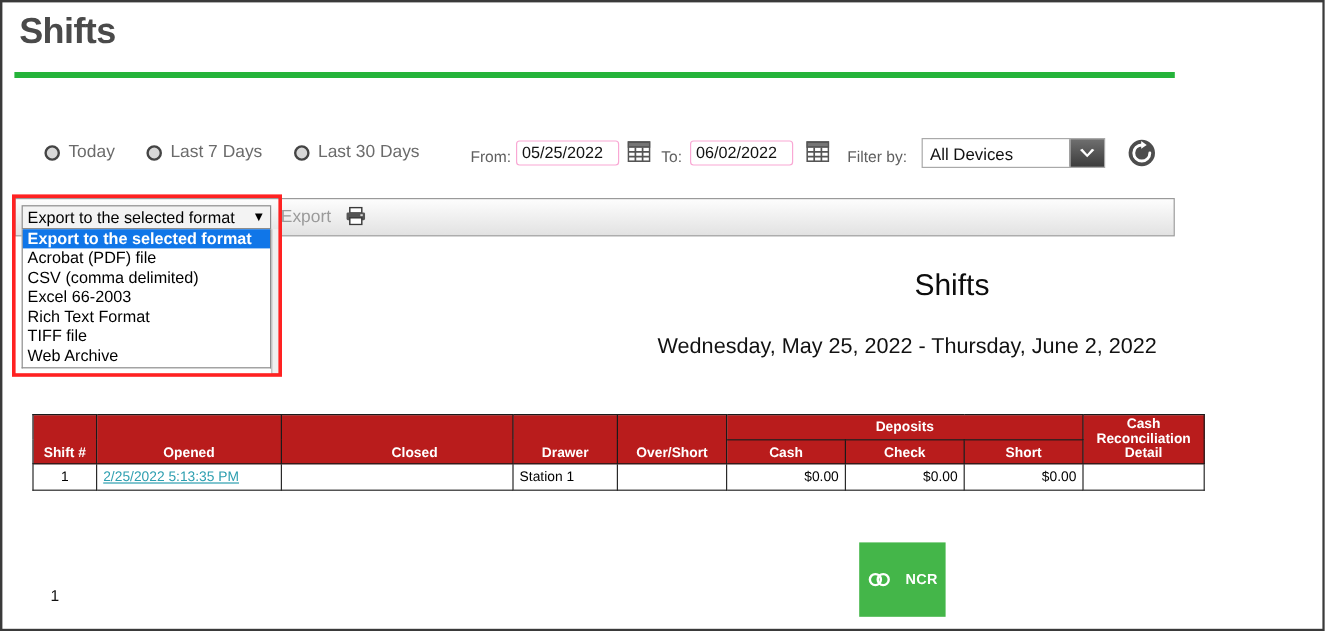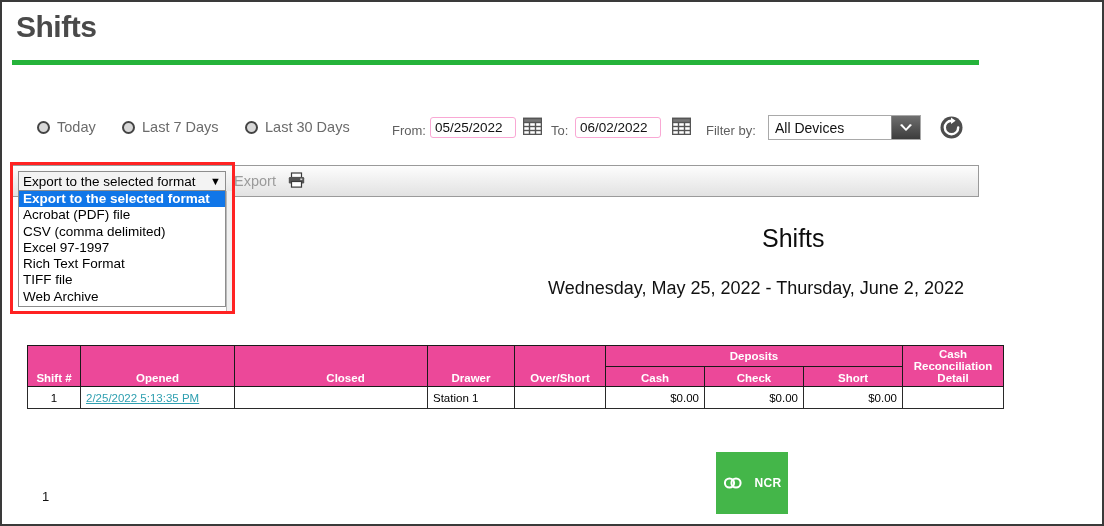--- a/index.html
+++ b/index.html
@@ -237,21 +237,21 @@
   }
 
   table.report {
     position: absolute;
     left: 25px;
     top: 343px;
     border-collapse: collapse;
     font-size: 11.5px;
   }
   table.report th {
-    background: #ec4899;
+    background: #b91c1c;
     color: #ffffff;
     border: 1px solid #1a1a1a;
     font-weight: bold;
     text-align: center;
     padding: 2px 4px;
     vertical-align: bottom;
     font-size: 11.5px;
   }
   table.report td {
     background: #ffffff;
@@ -377,21 +377,21 @@
 
   <div class="dd-closed">
     <span class="dd-closed-text">Export to the selected format</span>
     <span class="dd-caret">▼</span>
   </div>
 
   <div class="dd-list">
     <div class="dd-item selected">Export to the selected format</div>
     <div class="dd-item">Acrobat (PDF) file</div>
     <div class="dd-item">CSV (comma delimited)</div>
-    <div class="dd-item">Excel 97-1997</div>
+    <div class="dd-item">Excel 66-2003</div>
     <div class="dd-item">Rich Text Format</div>
     <div class="dd-item">TIFF file</div>
     <div class="dd-item">Web Archive</div>
   </div>
   <div class="dd-scroll"></div>
   <div class="red-outline"></div>
 
   <div class="report-title">Shifts</div>
   <div class="report-range">Wednesday, May 25, 2022 - Thursday, June 2, 2022</div>
 

